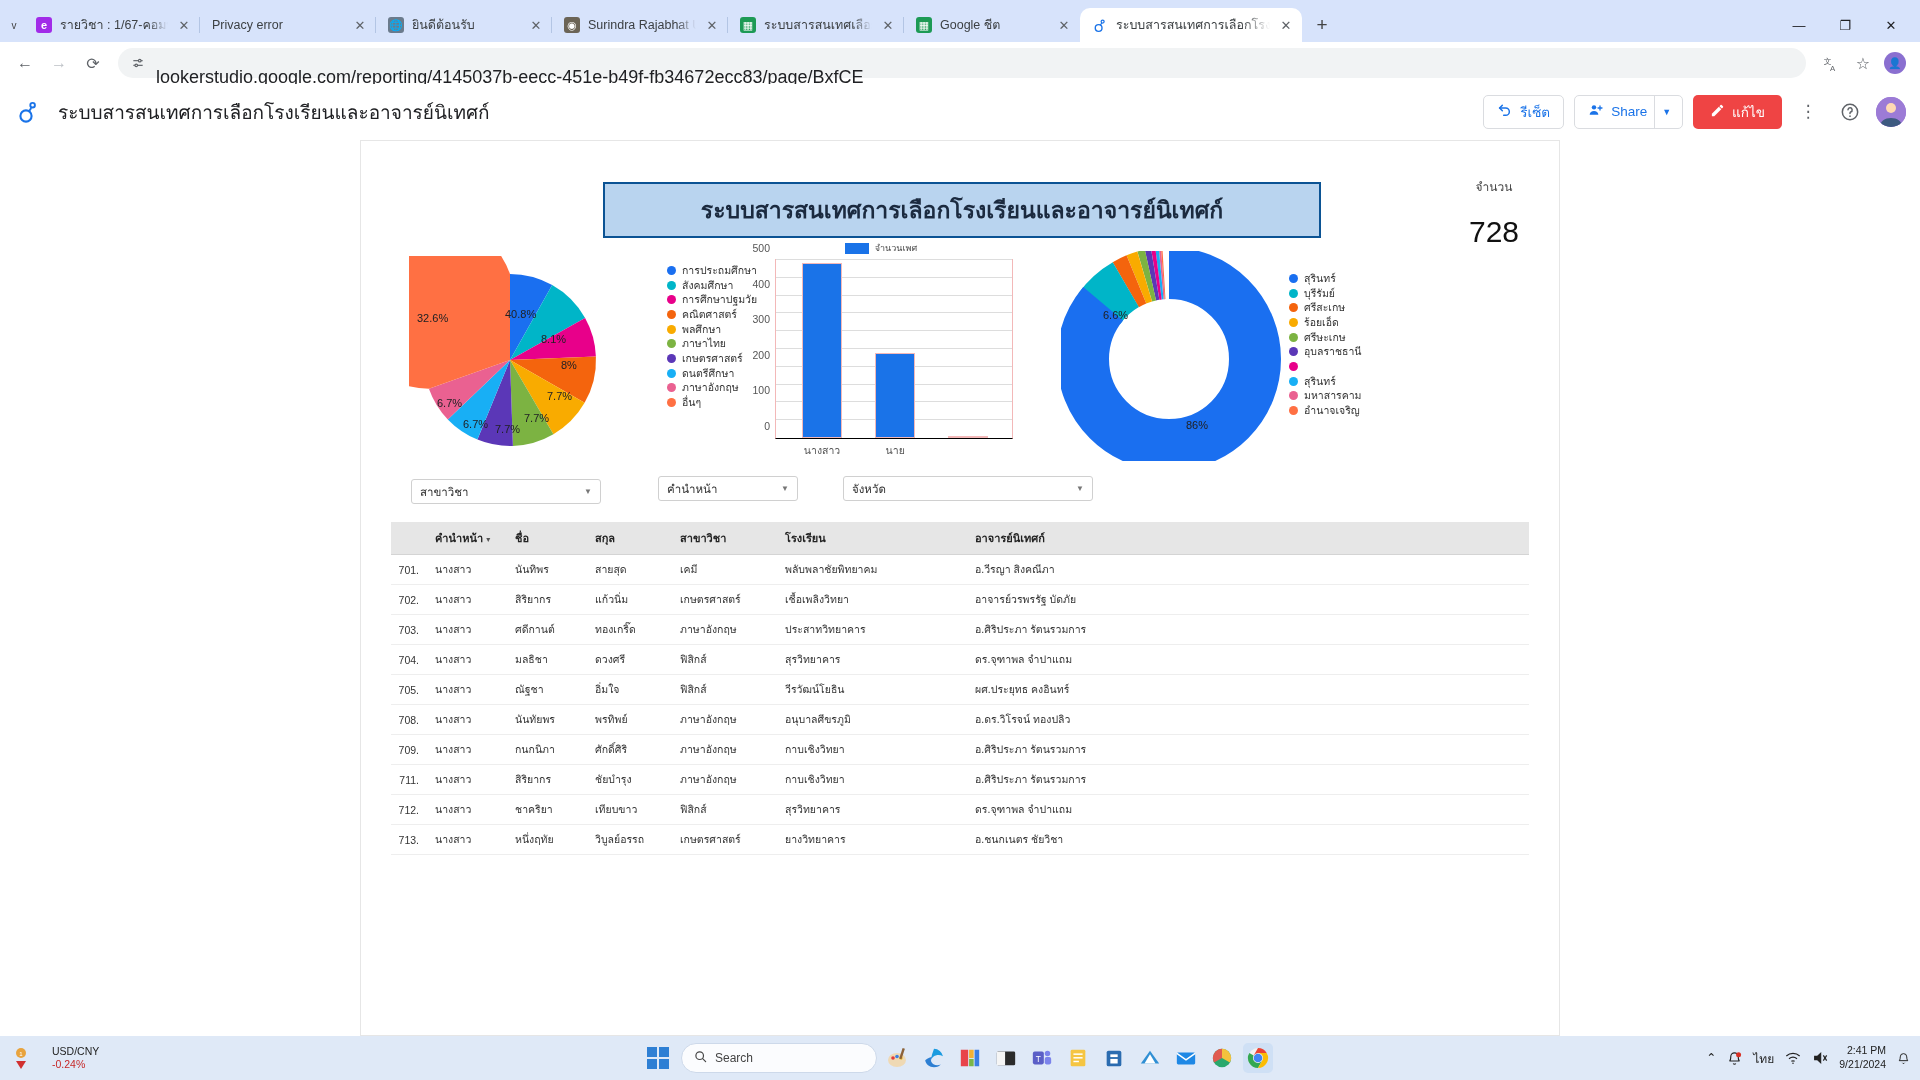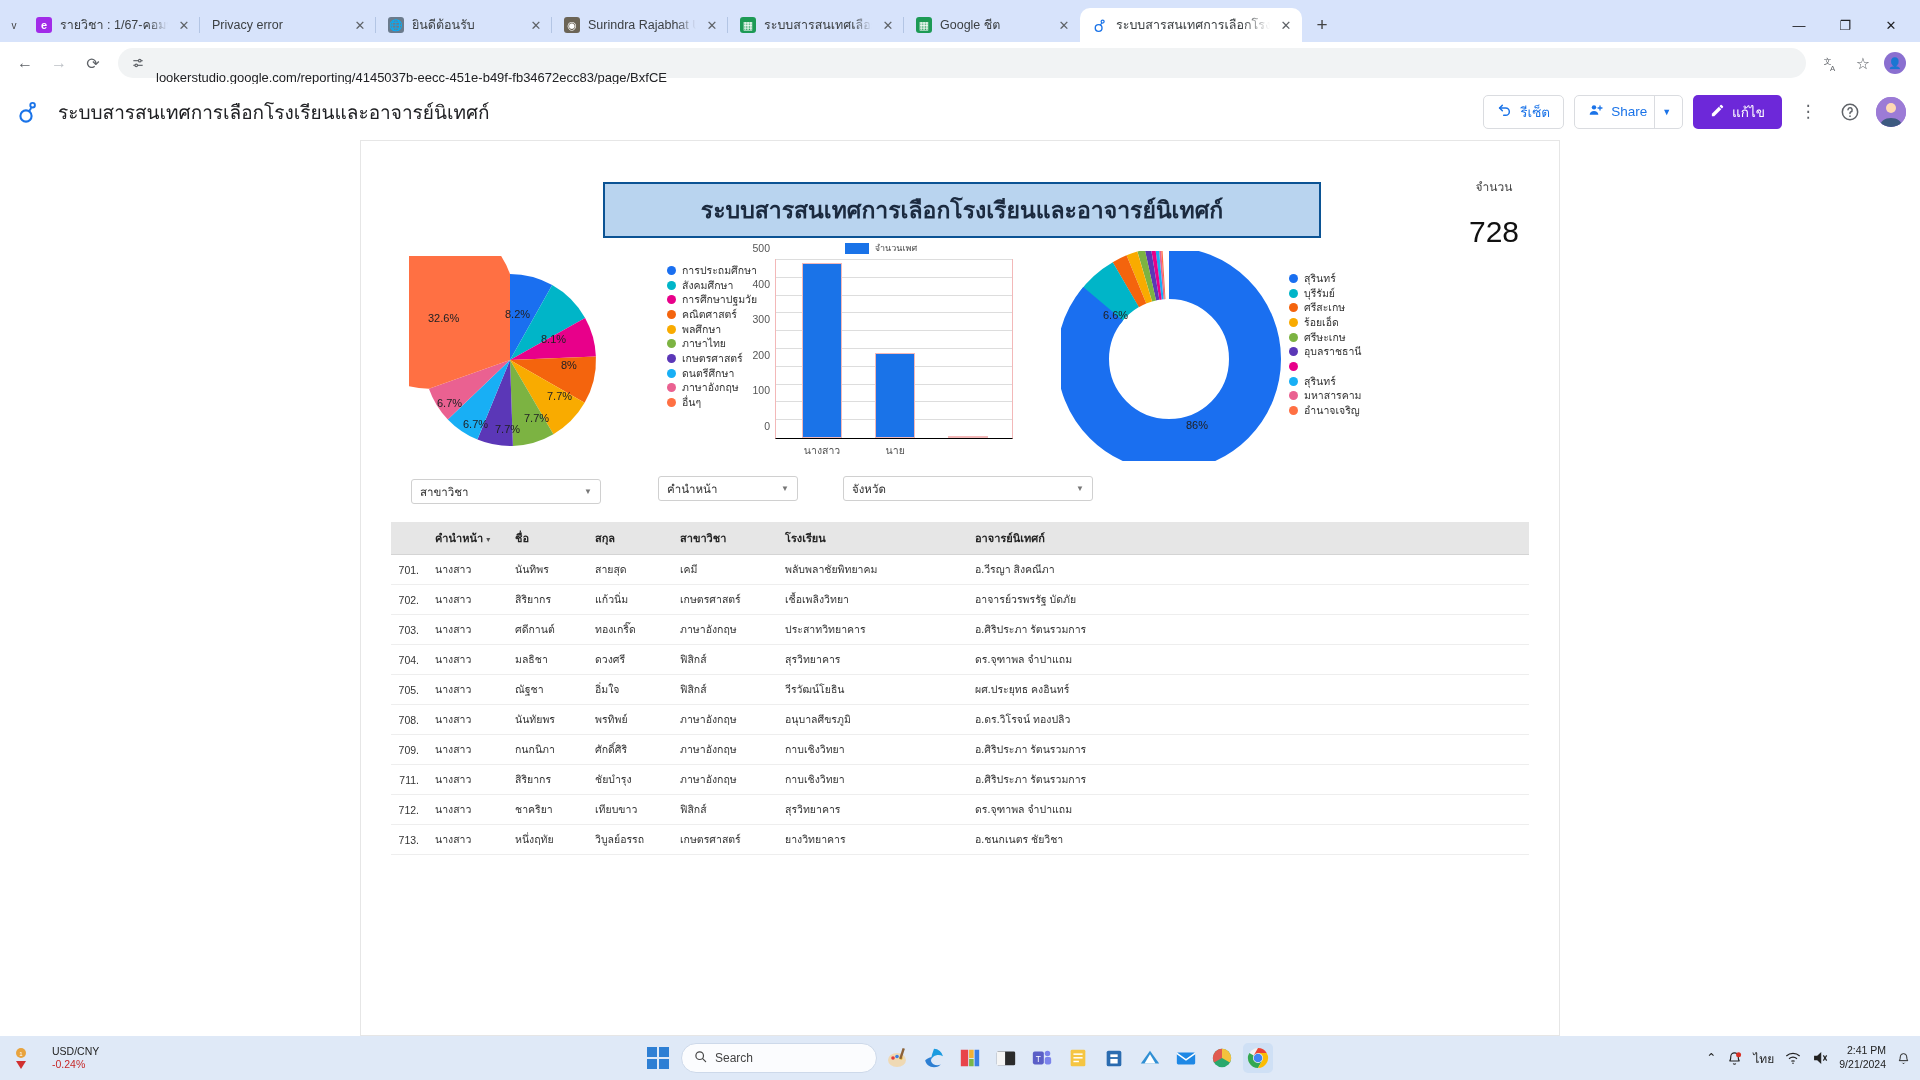--- a/index.html
+++ b/index.html
@@ -42,39 +42,39 @@
   .tab-close { width:16px; height:16px; flex:0 0 16px; display:flex; align-items:center; justify-content:center; font-size:13px; color:#5f6368;}
   .newtab { width:28px; height:28px; margin:0 0 3px 6px; display:flex; align-items:center; justify-content:center; font-size:19px; color:#444; }
   .wincontrols { margin-left:auto; display:flex; align-items:center; height:34px; gap:0; }
   .wc { width:46px; height:34px; display:flex; align-items:center; justify-content:center; font-size:13px; color:#202124; }
 
   
   .omnirow { height:42px; background:#ffffff; display:flex; align-items:center; padding:0 10px; gap:4px; }
   .navbtn { width:30px; height:30px; border-radius:50%; display:flex; align-items:center; justify-content:center; color:#5f6368; font-size:16px; }
   .navbtn.dim { color:#bdc1c6; }
   .omnibox { flex:1 1 auto; height:30px; background:#f1f3f4; border-radius:16px; display:flex; align-items:center; padding:0 12px; gap:10px; margin:0 6px; }
-  .omni-url { font-size:13px; color:#202124; white-space:nowrap;margin-top:29px; }
+  .omni-url { font-size:18px; color:#202124; white-space:nowrap;margin-top:29px; }
   .omni-ic { width:16px; height:16px; display:flex; align-items:center; justify-content:center; color:#5f6368; font-size:13px; }
   .omnirow .right { display:flex; align-items:center; gap:2px; }
   .avatar-sm { width:22px; height:22px; border-radius:50%; background:#8a6fd0; display:flex;align-items:center;justify-content:center;color:#fff;font-size:11px;}
 
   
   .app { flex:1 1 auto; background:#ffffff; display:flex; flex-direction:column; min-height:0; }
   .appbar { height:56px; display:flex; align-items:center; padding:0 14px 0 16px; gap:10px; border-bottom:1px solid #ffffff; }
   .ls-logo { width:26px; height:26px; display:flex; align-items:center; justify-content:center; }
   .app-title { font-size:19px; color:#202124; margin-left:6px; letter-spacing:0; }
   .appbar-right { margin-left:auto; display:flex; align-items:center; gap:10px; }
   .btn-outline {
     height:34px; border:1px solid #dadce0; border-radius:5px; background:#fff;
     display:flex; align-items:center; gap:7px; padding:0 13px; color:#1a73e8; font-size:13.5px;
   }
   .btn-share { padding-right:4px; }
   .share-caret { border-left:1px solid #dadce0; height:100%; display:flex; align-items:center; padding:0 7px; }
   .btn-blue {
-    height:34px; border-radius:5px; background:#6d28d9; color:#fff;
+    height:34px; border-radius:5px; background:#ef4444; color:#fff;
     display:flex; align-items:center; gap:7px; padding:0 17px; font-size:13.5px;
   }
   .icon-round { width:32px; height:32px; border-radius:50%; display:flex; align-items:center; justify-content:center; color:#5f6368; font-size:17px;}
   .avatar-lg { width:30px; height:30px; border-radius:50%; background:#9c7bd6; display:flex; align-items:center; justify-content:center; overflow:hidden;}
 
   
   .canvas-wrap { flex:1 1 auto; background:#ffffff; display:flex; justify-content:center; overflow:hidden; }
   .canvas { width:1200px; background:#fff; border:1px solid #e6e6e6; border-top:1px solid #e6e6e6; position:relative; }
 
   .report-title-box {
@@ -320,29 +320,29 @@
               <path d="M0 0 L75.1,-41.9 A86 86 0 0 1 85.9,-3.6 Z" fill="#e8008a"></path>
               <path d="M0 0 L85.9,-3.6 A86 86 0 0 1 74.6,42.8 Z" fill="#f4640d"></path>
               <path d="M0 0 L74.6,42.8 A86 86 0 0 1 43.4,74.2 Z" fill="#f9ab00"></path>
               <path d="M0 0 L43.4,74.2 A86 86 0 0 1 2.9,85.9 Z" fill="#7cb342"></path>
               <path d="M0 0 L2.9,85.9 A86 86 0 0 1 -32.6,79.5 Z" fill="#5b37b7"></path>
               <path d="M0 0 L-32.6,79.5 A86 86 0 0 1 -62.2,59.4 Z" fill="#18aff5"></path>
               <path d="M0 0 L-62.2,59.4 A86 86 0 0 1 -81.1,28.7 Z" fill="#ea6191"></path>
               <path d="M0 0 L-81.1,28.7 A86 86 0 1 1 0,-86 Z" fill="#ff7043"></path>
             </g>
           </svg>
-          <span class="pct" style="left:96px;top:52px;">8.2%</span>
+          <span class="pct" style="left:96px;top:52px;">40.8%</span>
           <span class="pct" style="left:132px;top:77px;">8.1%</span>
           <span class="pct" style="left:152px;top:103px;">8%</span>
           <span class="pct" style="left:138px;top:134px;">7.7%</span>
           <span class="pct" style="left:115px;top:156px;">7.7%</span>
           <span class="pct" style="left:86px;top:167px;">7.7%</span>
           <span class="pct" style="left:54px;top:162px;">6.7%</span>
           <span class="pct" style="left:28px;top:141px;">6.7%</span>
-          <span class="pct" style="left:8px;top:56px;margin-left:11px;">32.6%</span>
+          <span class="pct" style="left:8px;top:56px;">32.6%</span>
         </div>
 
         <div class="pie-legend">
           <div class="legend-item">
               <span class="dot" style="background:#1a6ff0"></span>
               <span>การประถมศึกษา</span>
             </div>
           <div class="legend-item">
               <span class="dot" style="background:#00b5c8"></span>
               <span>สังคมศึกษา</span>

